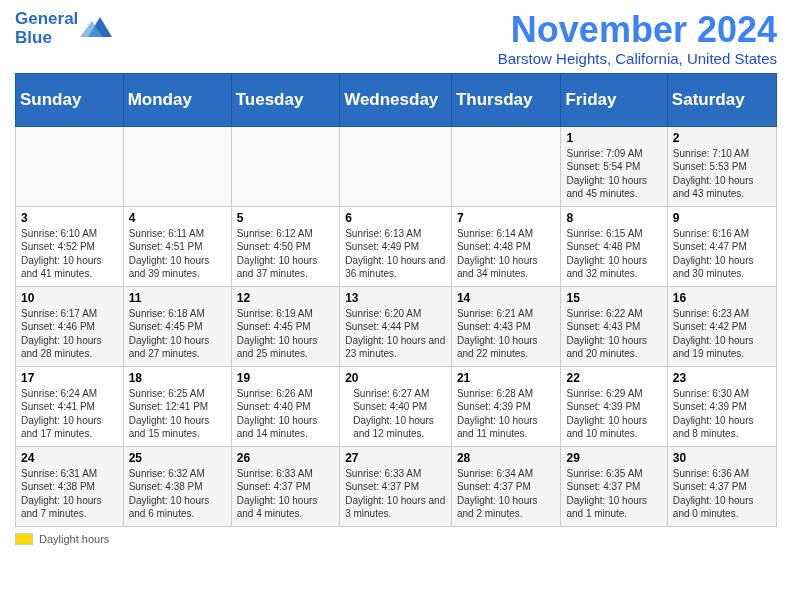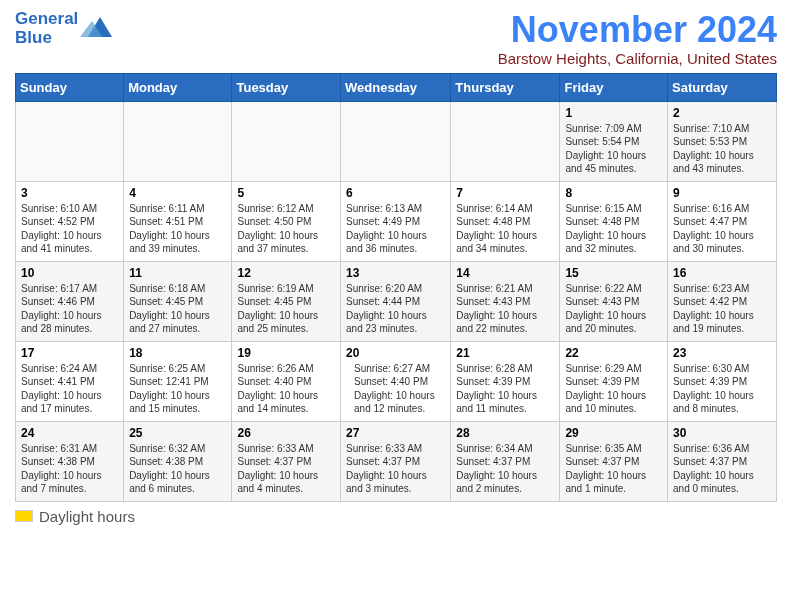--- a/index.html
+++ b/index.html
@@ -30,33 +30,33 @@
       text-align: right;
     }
     .main-title {
       font-size: 36px;
       font-weight: bold;
       color: #3b82f6;
       line-height: 1.1;
     }
     .subtitle {
       font-size: 15px;
-      color: #7f1d1d;
+      color: #1d4ed8;
     }
     .calendar {
       width: 100%;
       border-collapse: collapse;
       font-size: 11px;
     }
     .calendar thead tr th {
       background: #2a6dc0;
       color: #fff;
       font-weight: bold;
-      font-size: 13px;
-      padding: 6px 4px;
+      font-size: 17px;
+      padding: 16px 4px;
       border: 1px solid #1a5aa0;
       text-align: left;
     }
     .calendar tbody tr td {
       border: 1px solid #ccc;
       vertical-align: top;
       padding: 4px 5px;
       width: 113px;
       min-height: 80px;
       height: 80px;
@@ -76,21 +76,21 @@
     }
     .day-info {
       font-size: 10px;
       color: #333;
       line-height: 1.35;
     }
     .empty-cell {
       background: #f9f9f9 !important;
     }
     .footer-note {
-      font-size: 15px;
+      font-size: 11px;
       color: #555;
       margin-top: 6px;
       display: flex;
       align-items: center;
       gap: 6px;
     }
     .daylight-bar {
       display: inline-block;
       width: 18px;
       height: 12px;

